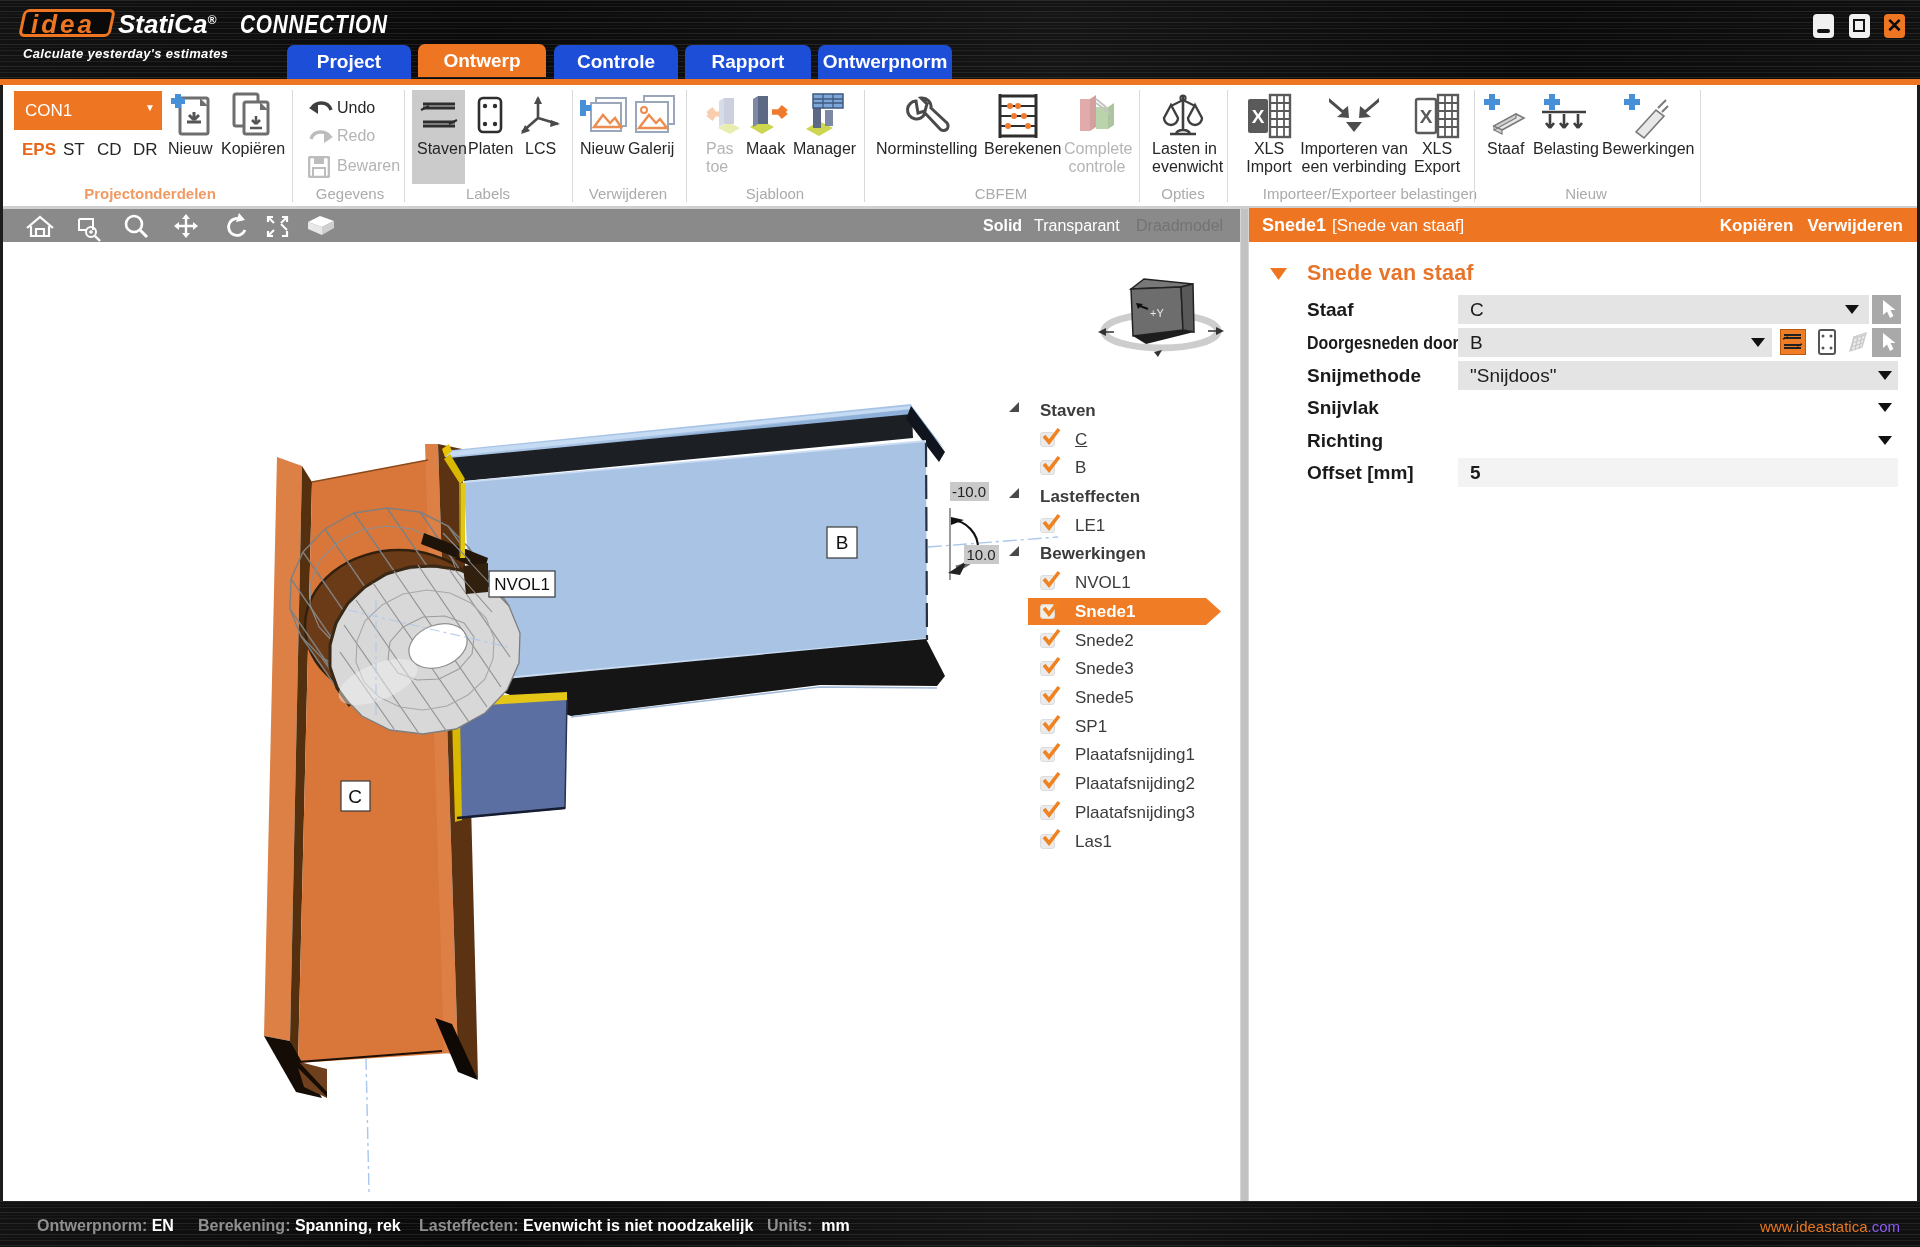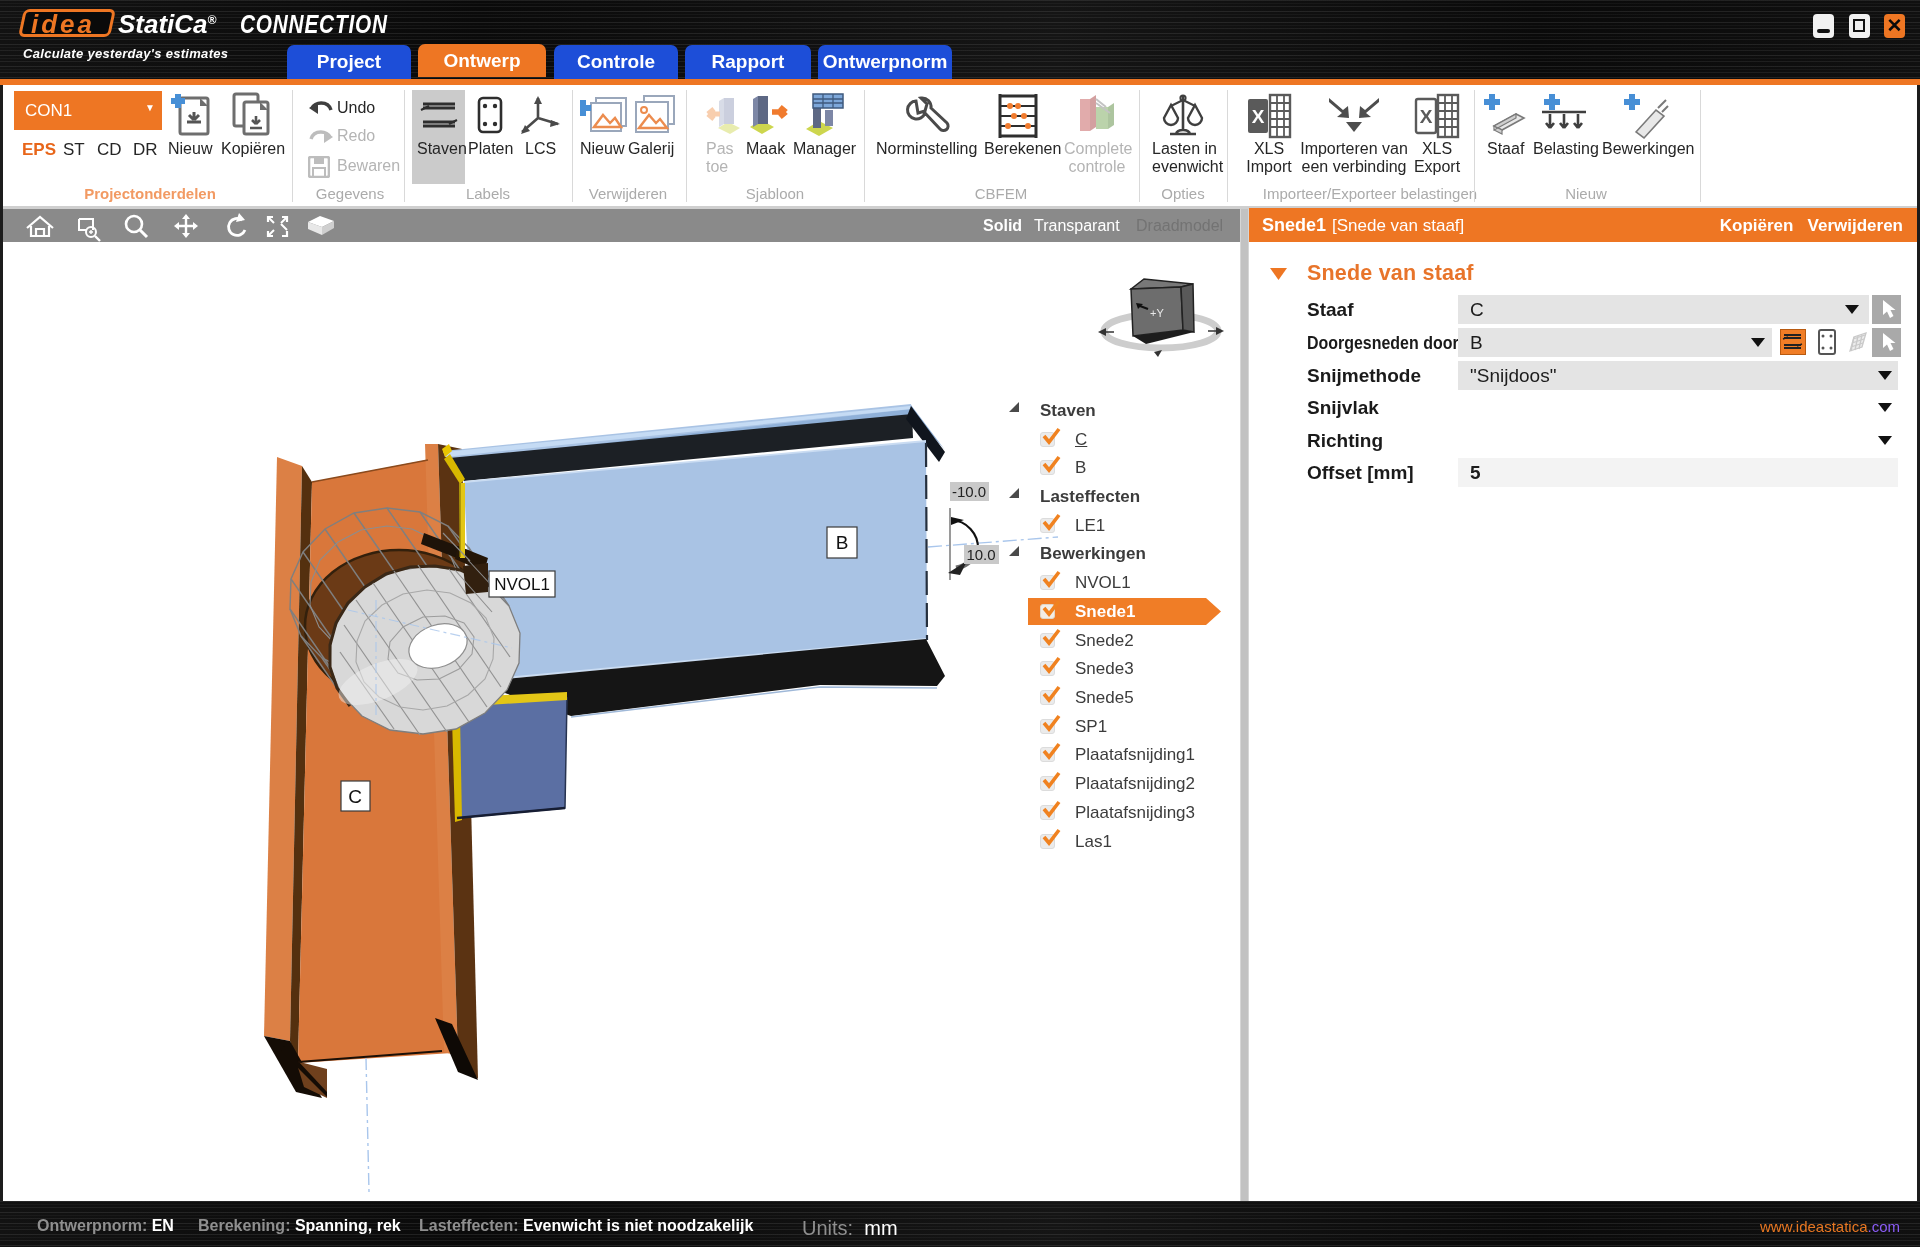--- a/index.html
+++ b/index.html
@@ -498,14 +498,14 @@
 <div class="dd" style="left:1878px;top:403px"></div>
 <div class="flabel" style="top:425.5px">Richting</div>
 <div class="dd" style="left:1878px;top:436px"></div>
 <div class="flabel" style="top:458px">Offset [mm]</div>
 <div class="fieldrow" style="top:458px;width:440px;background:#f3f3f3;font-weight:600">5</div>
 
 <div class="abs metal" style="left:0;top:1201px;width:1920px;height:46px"></div>
 <div class="abs" style="left:37px;top:1217px;font-size:16px;font-weight:bold;color:#8f8f8f">Ontwerpnorm: <span style="color:#fff">EN</span></div>
 <div class="abs" style="left:198px;top:1217px;font-size:16px;font-weight:bold;color:#8f8f8f">Berekening: <span style="color:#fff">Spanning, rek</span></div>
 <div class="abs" style="left:419px;top:1217px;font-size:16px;font-weight:bold;color:#8f8f8f">Lasteffecten: <span style="color:#fff">Evenwicht is niet noodzakelijk</span></div>
-<div class="abs" style="left:802px;top:1217px;font-size:20px;font-weight:normal;color:#8f8f8f">Units: <span style="color:#fff">&nbsp;mm</span></div>
+<div class="abs" style="left:767px;top:1217px;font-size:16px;font-weight:bold;color:#8f8f8f">Units: <span style="color:#fff">&nbsp;mm</span></div>
 <div class="abs" style="left:1760px;top:1218px;font-size:15px;color:#e87722">www.ideastatica<span style="color:#8b5cf6">.com</span></div>
 </div>
 </body></html>

